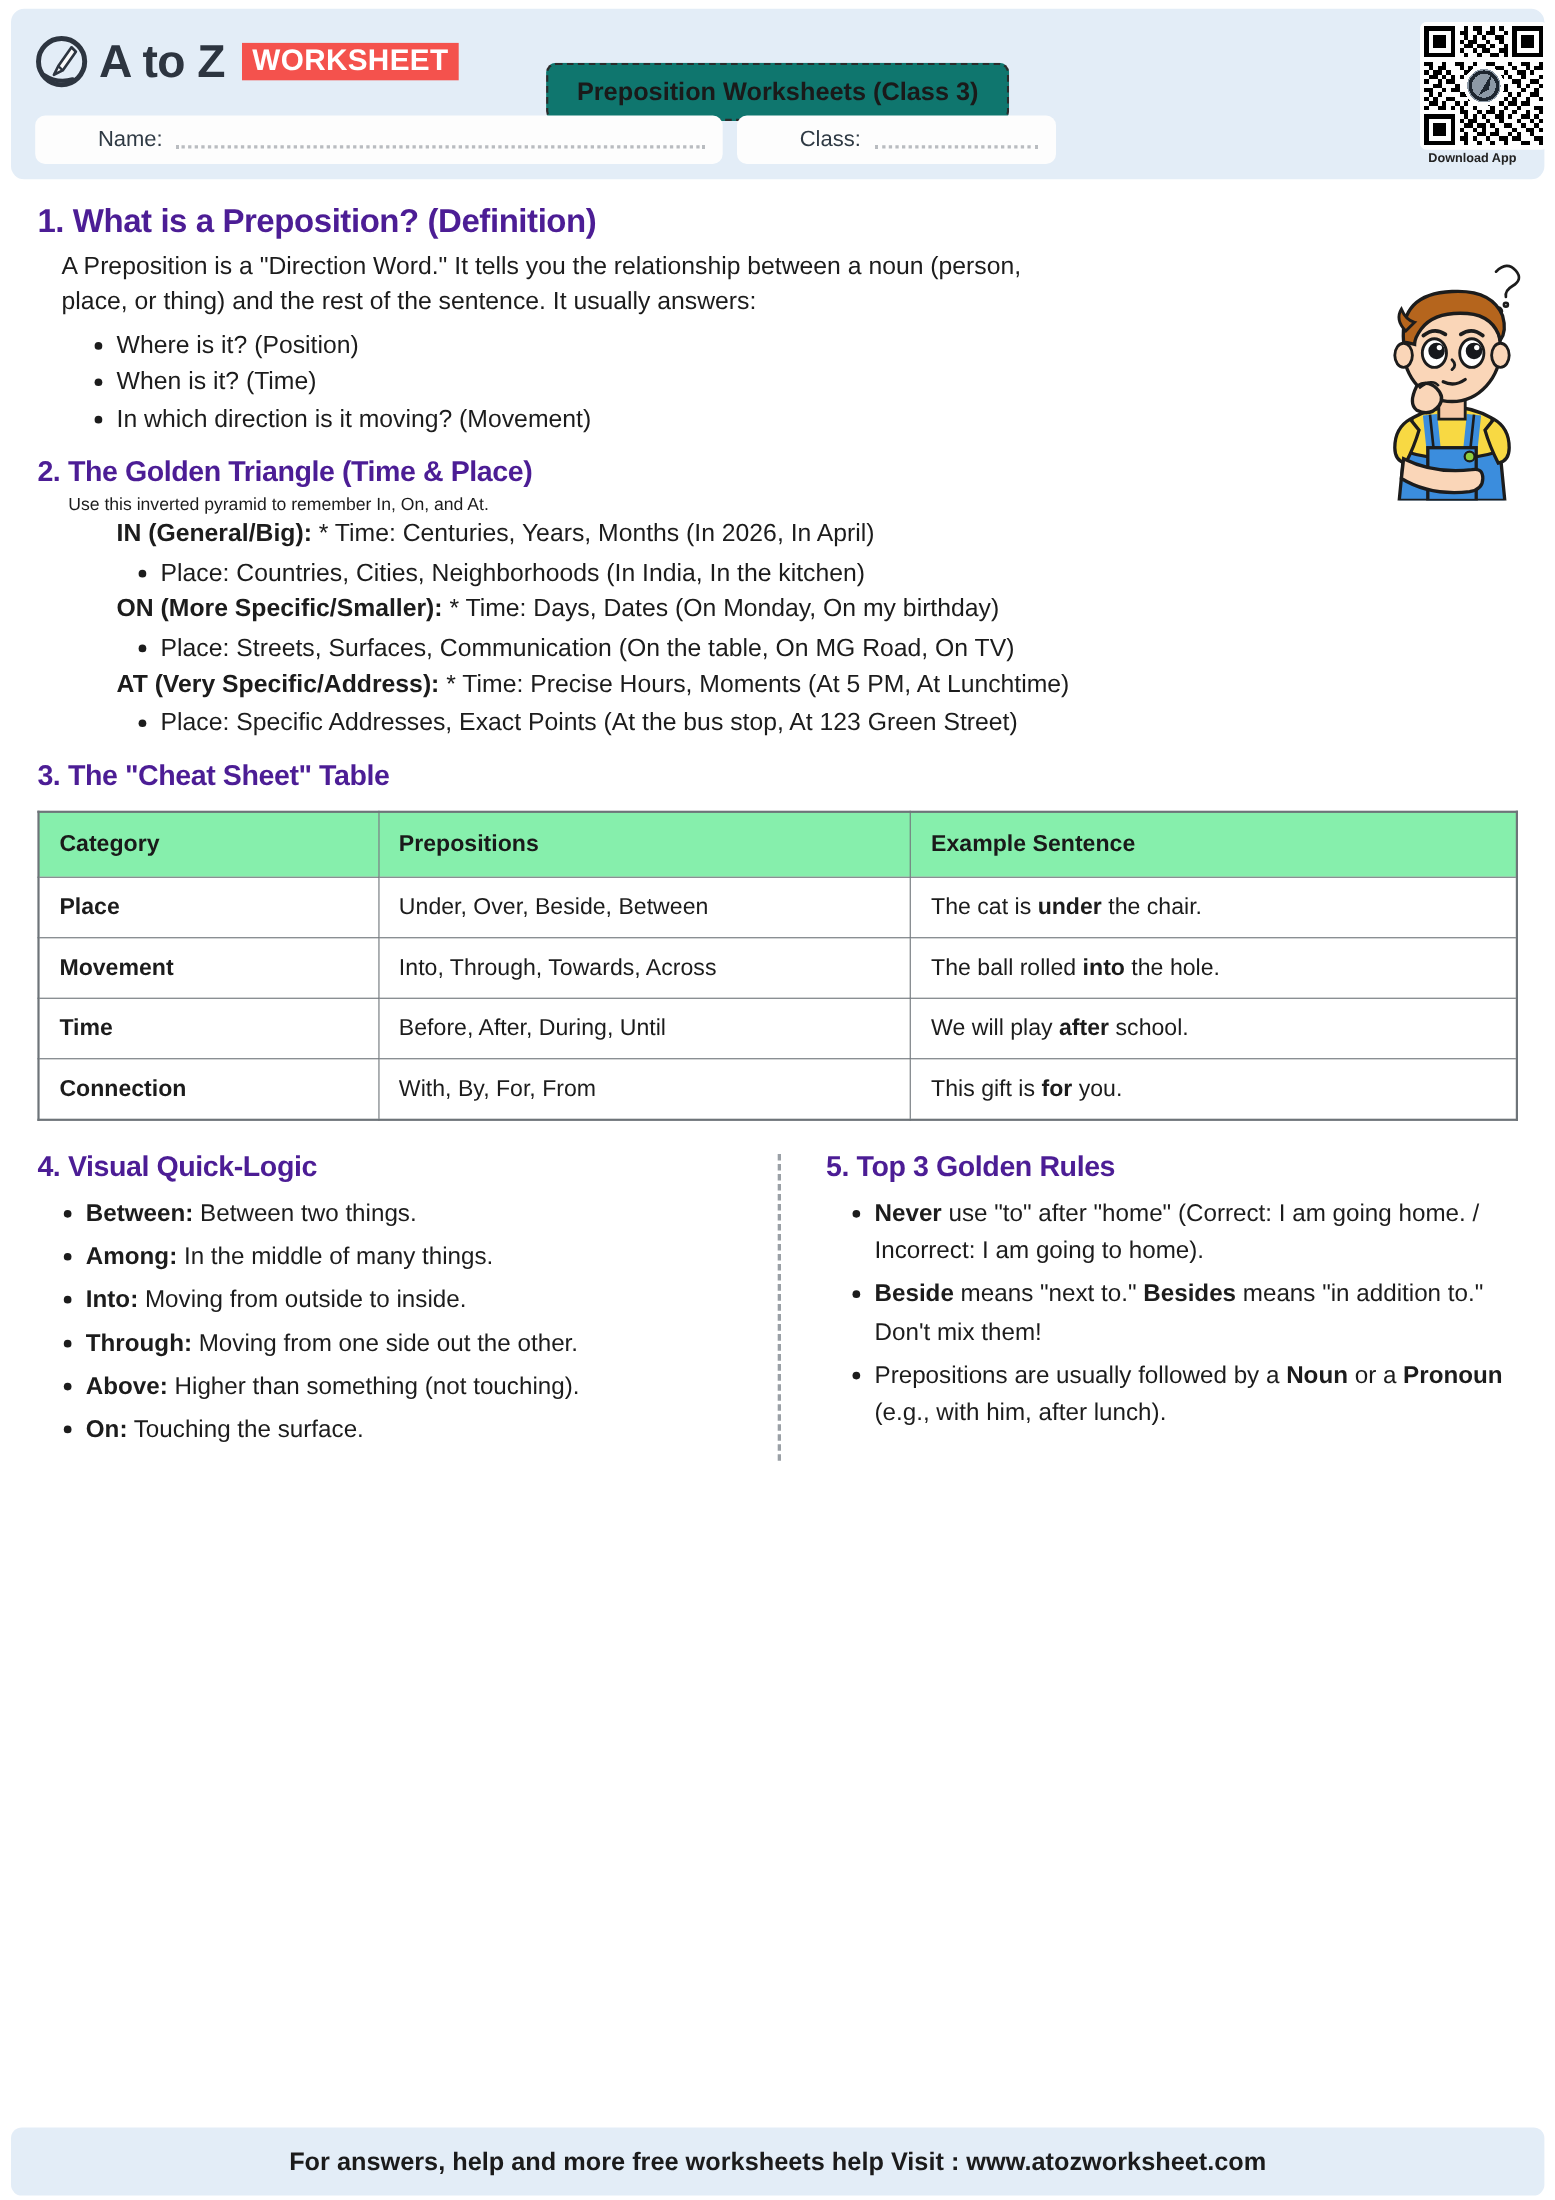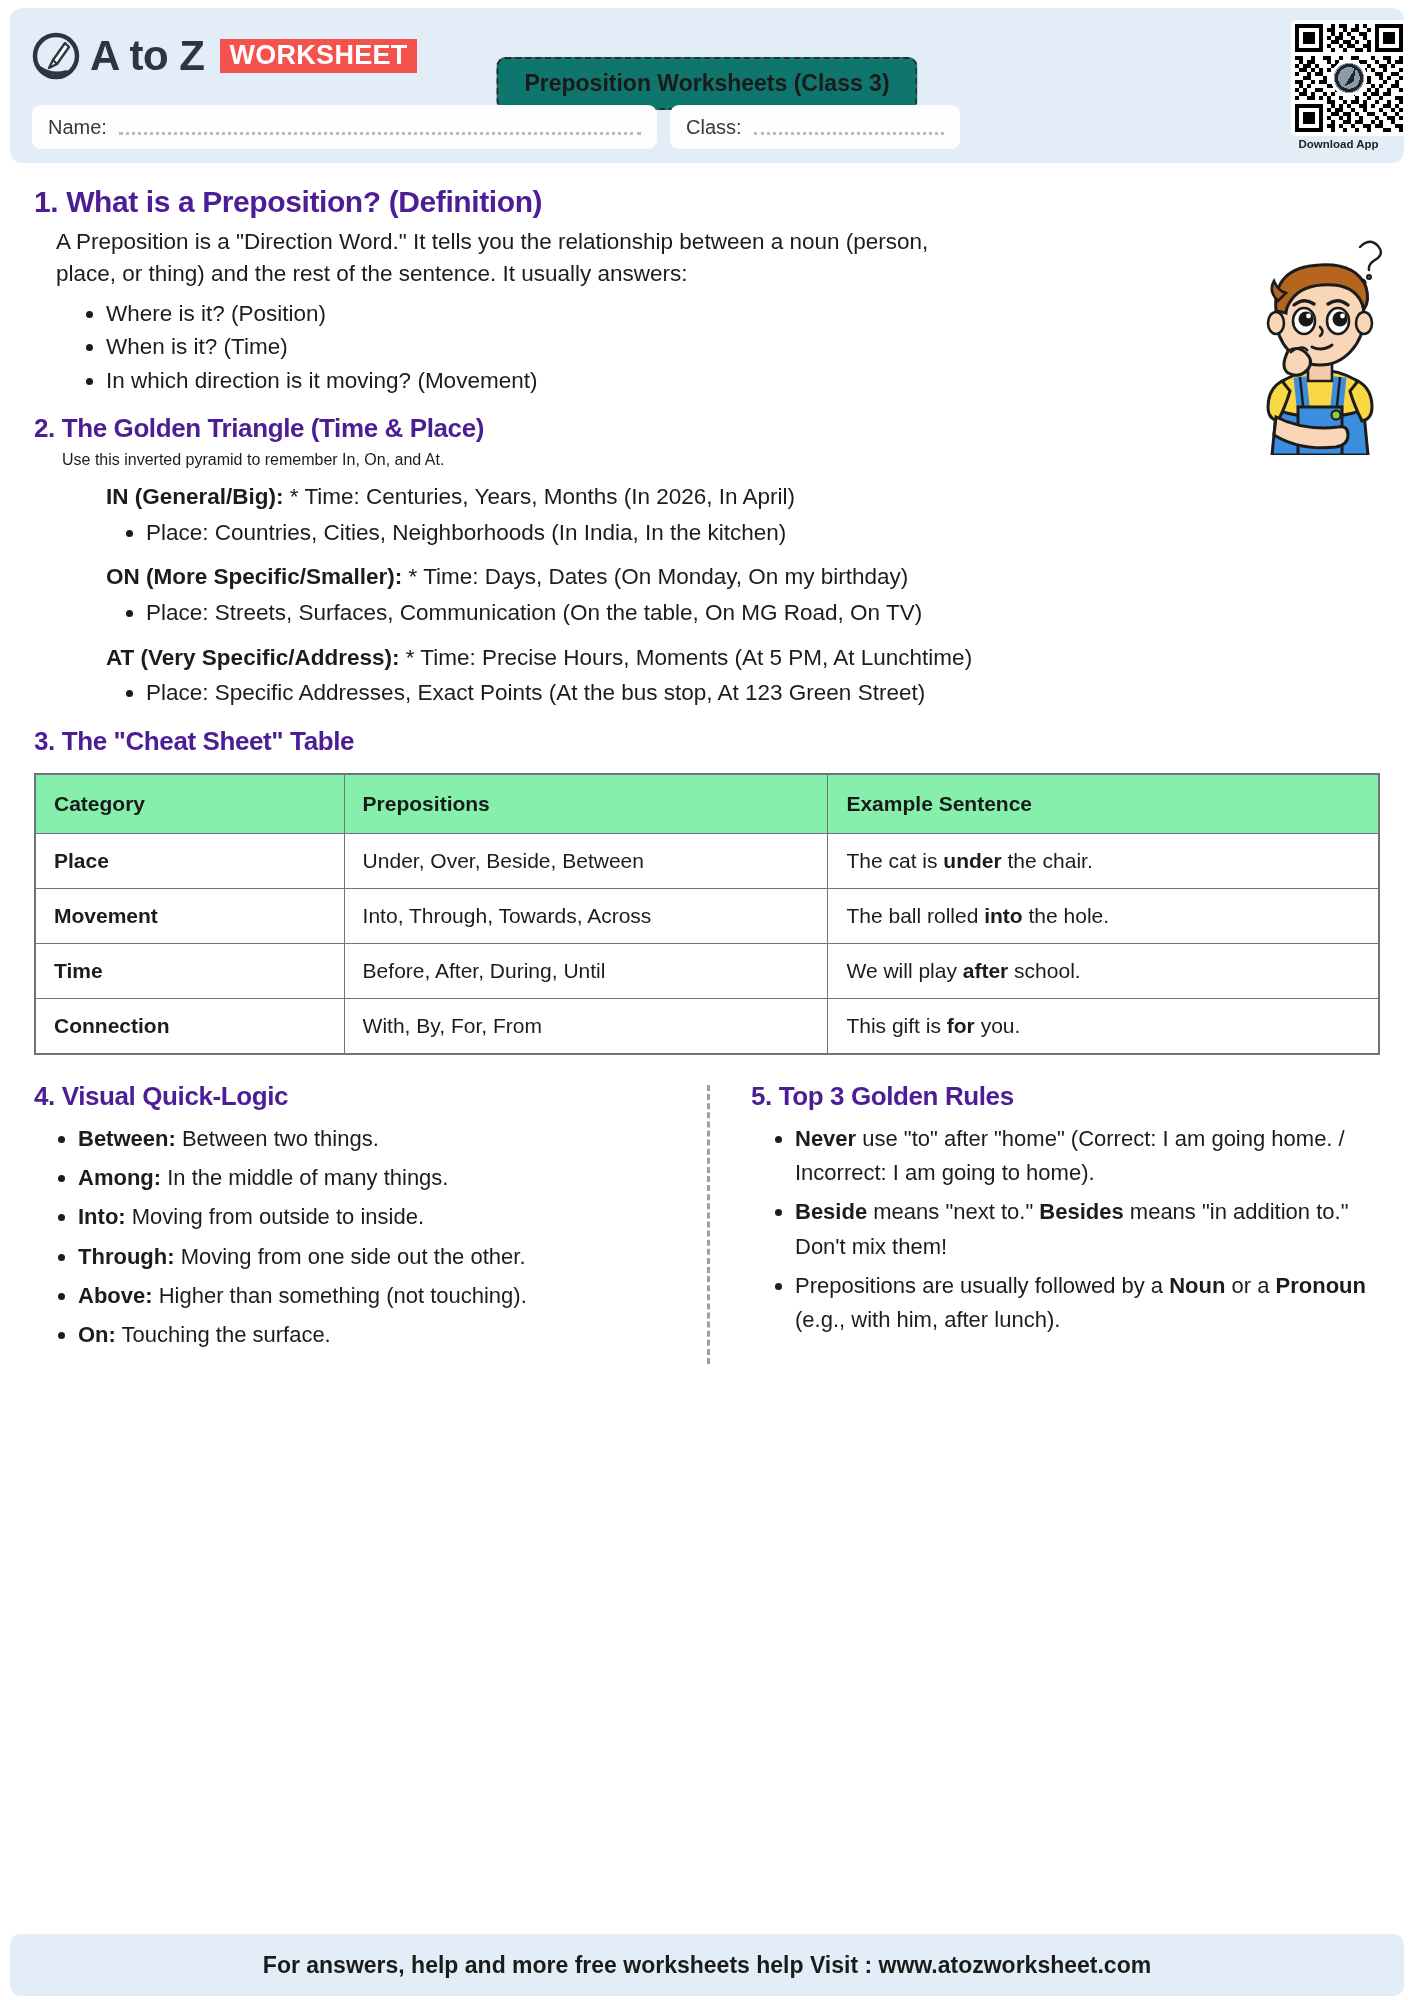--- a/index.html
+++ b/index.html
@@ -124,20 +124,21 @@
     padding: 0 16px;
   }
 
   .field.name { flex: 0 0 625px; }
   .field.cls  { flex: 0 0 290px; }
 
   .field-label {
     font-size: 20px;
     color: #2f3a44;
     flex: 0 0 auto;
+    margin-left: 41px;
   }
 
   .field-line {
     flex: 1 1 auto;
     border-bottom: 3px dotted #b9bcc0;
     height: 1px;
     margin-left: 12px;
     margin-top: 13px;
   }
 
@@ -173,21 +174,21 @@
     list-style: disc;
   }
 
   ul.plain li {
     font-size: 22.5px;
     color: #1c1c1c;
     line-height: 1.44;
     margin-bottom: 1px;
   }
 
-  .tri-group { margin-top: 12px; }
+  .tri-group { }
 
   .tri-main {
     font-size: 22.5px;
     color: #1c1c1c;
     margin-left: 72px;
     line-height: 1.45;
   }
   .tri-main b { font-weight: 800; }
 
   ul.tri-sub {

